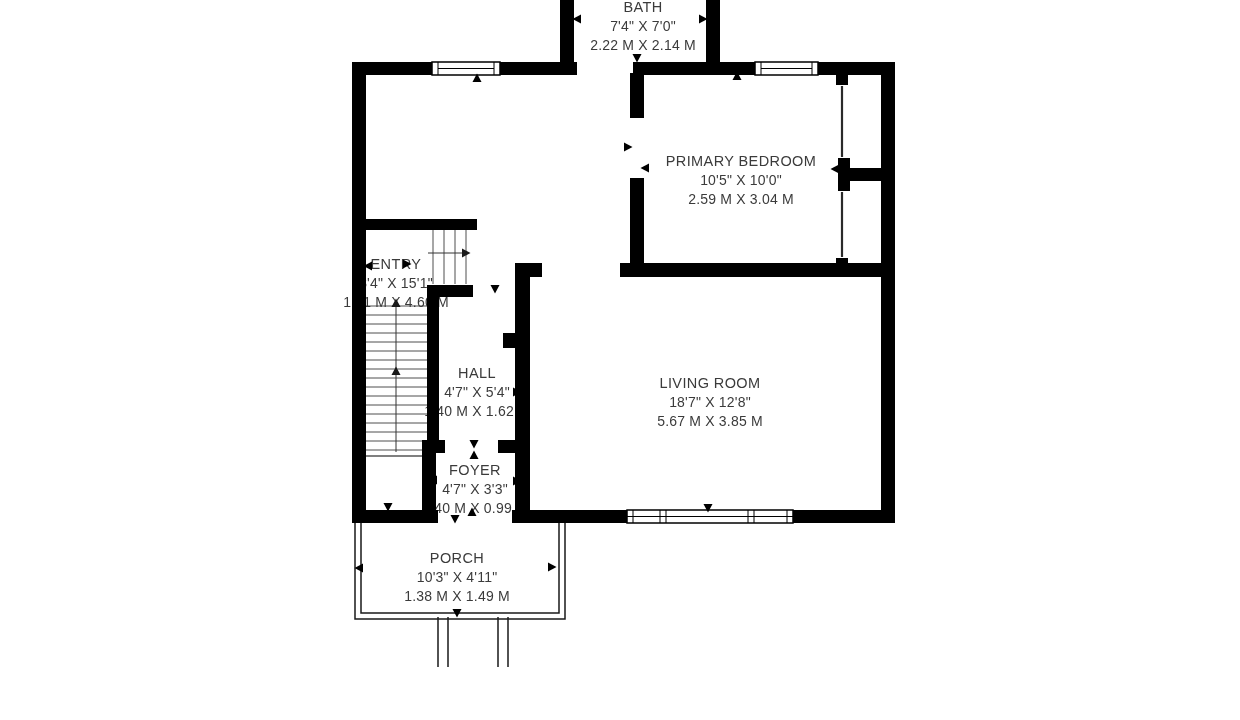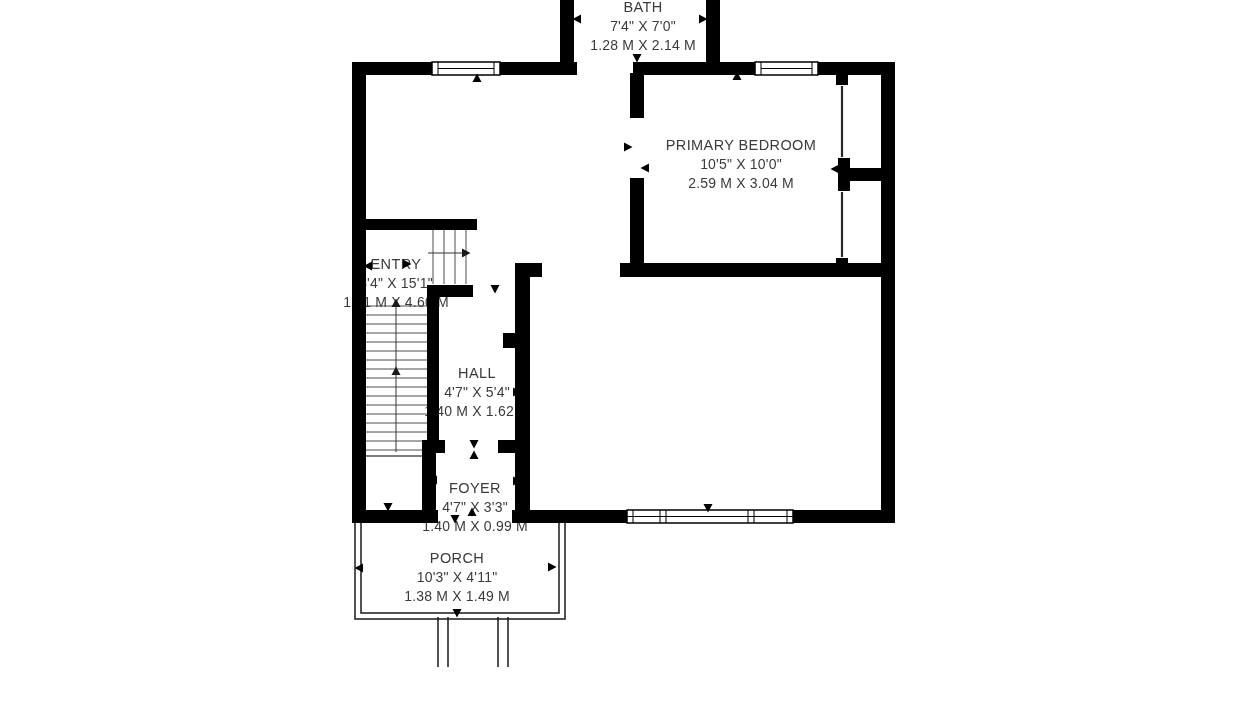--- a/index.html
+++ b/index.html
@@ -30,38 +30,43 @@
       <path stroke="#333" d="M396 452V304"></path>
       <path stroke="#333" d="M428 253H464"></path>
       <path stroke="#555" stroke-width="1.5" d="M366 456H422"></path>
     </g>
   </svg>
 
   <div class="labels">
     <div class="room-label" style="left:643px;top:-2px">
       <span class="rname">BATH</span>
       <span class="rdim">7'4" X 7'0"</span>
-      <span class="rdim">1.28 M X 2.14 M</span>
+      <span class="rdim">2.22 M X 2.14 M</span>
     </div>
-    <div class="room-label" style="left:741px;top:136px">
+    <div class="room-label" style="left:741px;top:152px">
       <span class="rname">PRIMARY BEDROOM</span>
       <span class="rdim">10'5" X 10'0"</span>
       <span class="rdim">2.59 M X 3.04 M</span>
     </div>
     <div class="room-label" style="left:396px;top:255px">
       <span class="rname">ENTRY</span>
       <span class="rdim">3'4" X 15'1"</span>
       <span class="rdim">1.01 M X 4.60 M</span>
     </div>
     <div class="room-label" style="left:477px;top:364px">
       <span class="rname">HALL</span>
       <span class="rdim">4'7" X 5'4"</span>
       <span class="rdim">1.40 M X 1.62 M</span>
     </div>
-    <div class="room-label" style="left:475px;top:479px">
+    <div class="room-label" style="left:710px;top:374px">
+      <span class="rname">LIVING ROOM</span>
+      <span class="rdim">18'7" X 12'8"</span>
+      <span class="rdim">5.67 M X 3.85 M</span>
+    </div>
+    <div class="room-label" style="left:475px;top:461px">
       <span class="rname">FOYER</span>
       <span class="rdim">4'7" X 3'3"</span>
       <span class="rdim">1.40 M X 0.99 M</span>
     </div>
     <div class="room-label" style="left:457px;top:549px">
       <span class="rname">PORCH</span>
       <span class="rdim">10'3" X 4'11"</span>
       <span class="rdim">1.38 M X 1.49 M</span>
     </div>
   </div>

